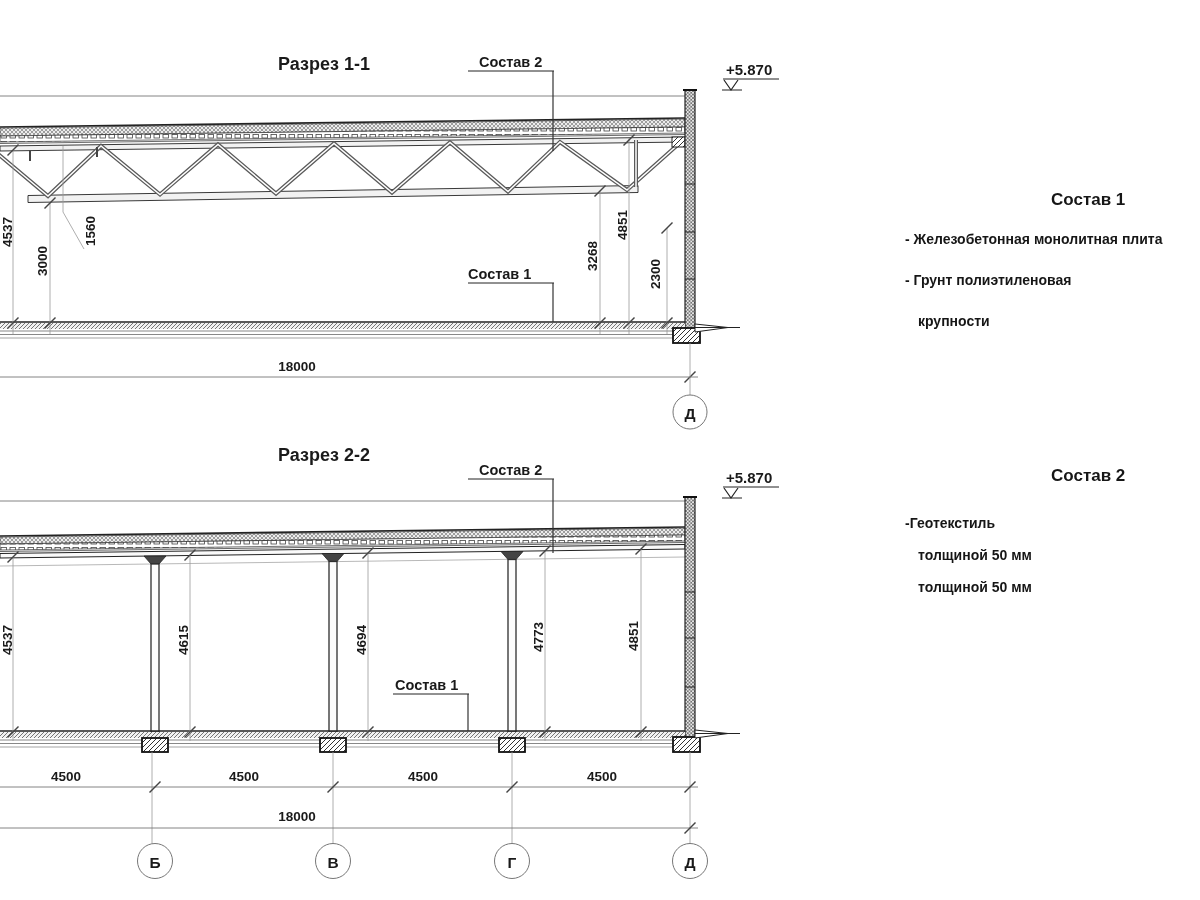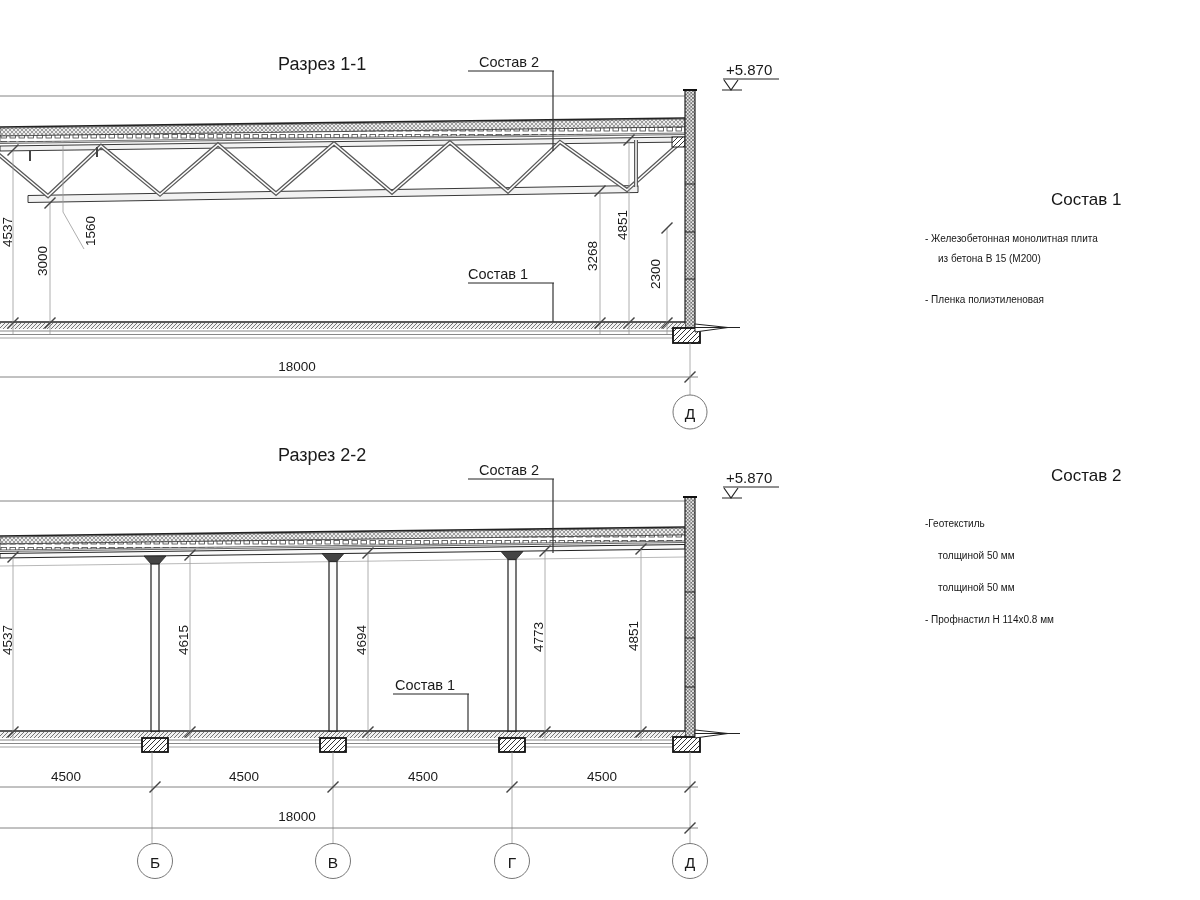--- a/index.html
+++ b/index.html
@@ -1,28 +1,28 @@
 <!DOCTYPE html>
 <html><head>
 <meta charset="utf-8">
 <style>
   html,body{margin:0;padding:0;background:#fff;}
   body{width:1200px;height:900px;overflow:hidden;font-family:"Liberation Sans",sans-serif;}
-  .canvas{position:relative;width:1200px;height:900px;background:#fff;}
+  .canvas{position:relative;width:1200px;height:900px;background:#fff;font-weight:bold;}
   svg{position:absolute;left:0;top:0;}
   svg text{fill:#1a1a1a;}
   .legend{position:absolute;color:#161616;}
   .legend .heading{font-size:17px;white-space:nowrap;}
   #legend1{left:905px;top:190px;width:295px;}
   #legend2{left:905px;top:466px;width:295px;}
   #legend1 .heading{margin-left:146px;}
   #legend2 .heading{margin-left:146px;}
   #legend1 .items{margin-top:19px;}
   #legend2 .items{margin-top:28px;}
-  .legend-item{font-size:10px;margin-left:20px;}
+  .legend-item{font-size:14px;}
   #legend1 .legend-item{line-height:20px;margin-bottom:21px;}
   #legend2 .legend-item{line-height:19px;margin-bottom:13px;}
   .legend-line{white-space:nowrap;}
   .legend-line.indent{padding-left:13px;}
 </style>
 </head>
 <body>
 
 <div class="canvas">
 
@@ -279,41 +279,38 @@
       <text x="690" y="862" font-size="15.5" text-anchor="middle" dominant-baseline="central">Д</text>
     </g>
   </g>
 </svg>
 
 <div class="legend" id="legend1">
   <div class="heading">Состав 1</div>
   <div class="items">
         <div class="legend-item">
           <div class="legend-line">- Железобетонная  монолитная плита</div>
-          <div class="legend-line indent">из бетона В 15 (М200)</div>
-        </div>
-        <div class="legend-item">
-          <div class="legend-line">- Пленка полиэтиленовая</div>
-        </div>
-        <div class="legend-item">
+        </div>
+        <div class="legend-item">
+          <div class="legend-line">- Грунт полиэтиленовая</div>
+        </div>
+        <div class="legend-item">
+          <div class="legend-line indent">крупности</div>
         </div>
       </div>
 </div>
 
 <div class="legend" id="legend2">
   <div class="heading">Состав 2</div>
   <div class="items">
         <div class="legend-item">
           <div class="legend-line">-Геотекстиль</div>
         </div>
         <div class="legend-item">
           <div class="legend-line indent">толщиной 50 мм</div>
         </div>
         <div class="legend-item">
           <div class="legend-line indent">толщиной 50 мм</div>
         </div>
-        <div class="legend-item">
-          <div class="legend-line">- Профнастил Н 114х0.8 мм</div>
-        </div>
       </div>
 </div>
 
 </div>
 
 </body></html>

